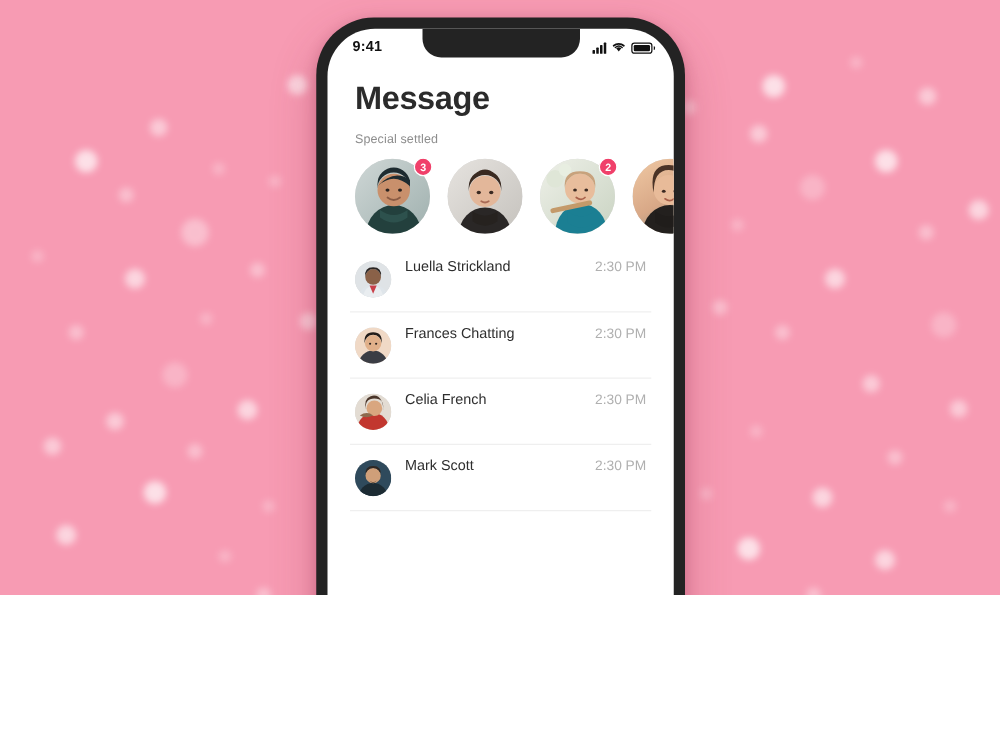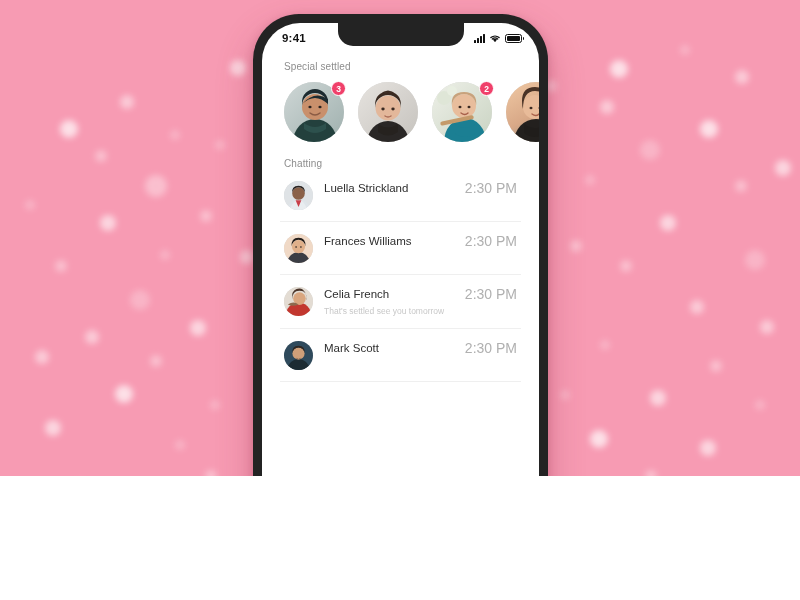--- a/index.html
+++ b/index.html
@@ -125,21 +125,21 @@
   }
   .chat-row:last-child { }
   .chat-avatar {
     width:29px; height:29px; border-radius:50%; overflow:hidden;
     flex:0 0 29px; background:#d8d8d8; margin-top:1px;
   }
   .chat-avatar svg { display:block; width:100%; height:100%; }
   .chat-body { flex:1 1 auto; min-width:0; }
   .chat-top { display:flex; align-items:center; justify-content:space-between; gap:8px; }
   .chat-name { font-size:11.5px; color:#2e2e2e; }
-  .chat-time { font-size:14px; color:#b0b0b0; flex:0 0 auto; }
+  .chat-time { font-size:11px; color:#b0b0b0; flex:0 0 auto; }
   .chat-preview {
     font-size:8.5px; color:#c8c8c8; margin-top:3px; line-height:1.45;
   }
 
   
   #tabbar {
     flex:0 0 auto;
     border-top:1px solid #f0f0f0;
     display:flex; align-items:center; justify-content:space-around;
     padding:11px 12px 6px 12px;
@@ -252,20 +252,21 @@
               <path d="M1.9 4.6 a6.2 6.2 0 0 1 8.2 0" stroke="#111" stroke-width="1.35" fill="none" stroke-linecap="round"></path>
               <path d="M3.3 6.0 a4.1 4.1 0 0 1 5.4 0" stroke="#111" stroke-width="1.25" fill="none" stroke-linecap="round"></path>
             </svg>
           </span>
           <span class="batt">
               <span></span>
             </span>
         </div>
       </div>
 
+      <div id="page-title">Message</div>
 
       <div class="section-label">Special settled</div>
 
       <div id="special-row">
 
         <div class="friend">
           <div class="friend-avatar">
             <svg viewBox="0 0 60 60">
               <defs>
                   <linearGradient id="bg1" x1="0" y1="0" x2="1" y2="1">
@@ -352,21 +353,20 @@
               <ellipse cx="25" cy="26" rx="1.5" ry="1.2" fill="#3b2a22"></ellipse>
               <ellipse cx="34" cy="26" rx="1.5" ry="1.2" fill="#3b2a22"></ellipse>
               <path d="M26 32 q4 3 7 0" stroke="#a8604a" stroke-width="1.3" fill="none" stroke-linecap="round"></path>
               <path d="M18 42 q11 8 22 0 l0 9 q-11 8 -22 0 Z" fill="#201d1b"></path>
             </svg>
           </div>
         </div>
 
       </div>
 
-      <div class="section-label" style="padding-top:6px;">Chatting</div>
 
       <div id="chat-area">
         <div id="chat-list">
 
           <div class="chat-row">
             <div class="chat-avatar">
               <svg viewBox="0 0 30 30">
                 <rect width="30" height="30" fill="#dfe3e6"></rect>
                 <ellipse cx="15" cy="31" rx="12" ry="12" fill="#dfe5ea"></ellipse>
                 <path d="M6 30 q3 -10 9 -10 q6 0 9 10 Z" fill="#e9edf0"></path>
@@ -389,42 +389,41 @@
                 <rect width="30" height="30" fill="#f0d9c6"></rect>
                 <ellipse cx="15" cy="31" rx="12" ry="12" fill="#3b3d44"></ellipse>
                 <circle cx="15" cy="13" r="6.8" fill="#e0b08a"></circle>
                 <path d="M8 13 a7 7 0 0 1 14 0 q1 -9 -7 -9 q-8 0 -7 9 Z" fill="#231d1a"></path>
                 <ellipse cx="12.5" cy="13.5" rx=".9" ry=".8" fill="#2a2320"></ellipse>
                 <ellipse cx="17.5" cy="13.5" rx=".9" ry=".8" fill="#2a2320"></ellipse>
               </svg>
             </div>
             <div class="chat-body">
               <div class="chat-top">
-                <span class="chat-name">Frances Williams</span>
+                <span class="chat-name">Frances Chatting</span>
                 <span class="chat-time">2:30 PM</span>
               </div>
             </div>
           </div>
 
           <div class="chat-row">
             <div class="chat-avatar">
               <svg viewBox="0 0 30 30">
                 <rect width="30" height="30" fill="#e3dcd3"></rect>
                 <ellipse cx="15" cy="29" rx="13" ry="13" fill="#c2372f"></ellipse>
                 <circle cx="16" cy="12" r="6.5" fill="#d9a67f"></circle>
                 <path d="M9 13 q-1 -9 7 -9 q9 0 7 10 q1 -3 -1 -8 q-3 -6 -9 -4 q-6 2 -4 11 Z" fill="#4a352a"></path>
                 <path d="M4 18 q6 -4 11 0 q-6 3 -11 0 Z" fill="#8d6a4e"></path>
               </svg>
             </div>
             <div class="chat-body">
               <div class="chat-top">
                 <span class="chat-name">Celia French</span>
                 <span class="chat-time">2:30 PM</span>
               </div>
-              <div class="chat-preview">That's settled see you tomorrow</div>
             </div>
           </div>
 
           <div class="chat-row">
             <div class="chat-avatar">
               <svg viewBox="0 0 30 30">
                 <rect width="30" height="30" fill="#2f4a5c"></rect>
                 <ellipse cx="15" cy="31" rx="12" ry="12" fill="#1c2b33"></ellipse>
                 <circle cx="15" cy="13" r="6.3" fill="#cf9f79"></circle>
                 <path d="M8.7 13 a6.3 6.3 0 0 1 12.6 0 q1 -8 -6.3 -8 q-7.3 0 -6.3 8 Z" fill="#2f2722"></path>

